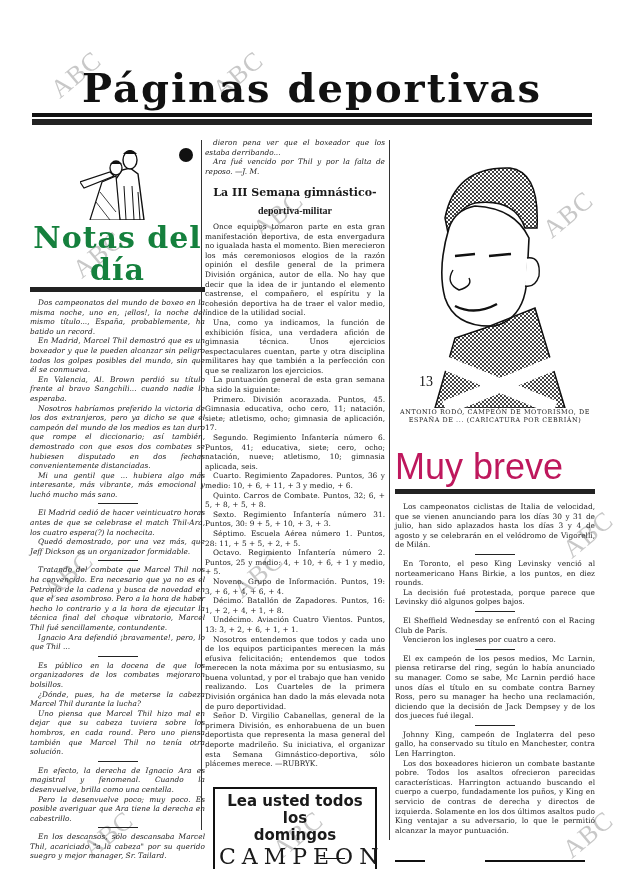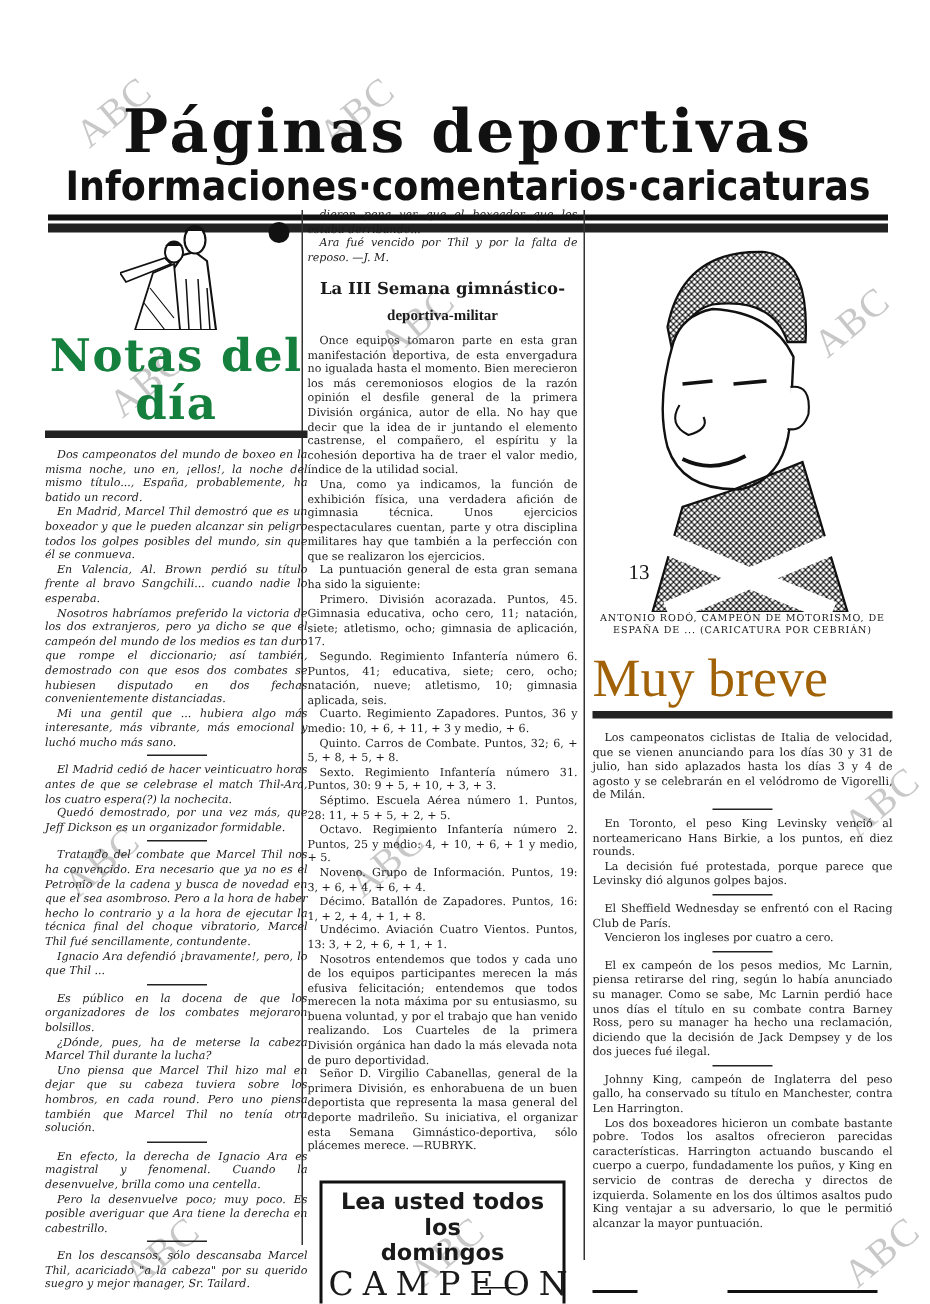--- a/index.html
+++ b/index.html
@@ -35,42 +35,41 @@
   .mid-title { font-family:"DejaVu Serif", serif; font-weight:bold; font-size:11px; line-height:14px;
                text-align:center; margin:10px 0 6px 0; }
   .mid-sub { font-family:Liberation Serif, serif; font-weight:bold; font-size:10px; text-align:center; margin-bottom:6px;}
   .ad-box { border:2px solid #111; margin:18px 8px 0 8px; padding:4px 4px; text-align:center; }
   .ad-1 { font-family:"DejaVu Sans", sans-serif; font-weight:bold; font-size:15px; line-height:17px; }
   .ad-2 { font-family:"DejaVu Serif", serif; font-size:22px; letter-spacing:6px; line-height:26px; }
 
   .caric { position:relative; height:270px; }
   .caric svg { position:absolute; left:20px; top:20px; }
   .caption { font-size:6.4px; line-height:8px; text-align:center; letter-spacing:0.6px; text-transform:uppercase; }
-  .muy-title { font-family:Liberation Serif, serif; font-size:36px; line-height:40px; margin-top:8px; color:#a16207; }
+  .muy-title { font-family:Liberation Sans, sans-serif; font-size:36px; line-height:40px; margin-top:23px; color:#be185d; }
   .muy-rule { height:5px; background:#222; margin:2px 0 8px 0; }
   .footrule { position:absolute; height:2px; background:#111; }
 </style>
 </head>
 <body>
 
 <div class="wm" style="left:48px;top:60px;">ABC</div>
 <div class="wm" style="left:210px;top:60px;">ABC</div>
 <div class="wm" style="left:540px;top:200px;">ABC</div>
 <div class="wm" style="left:70px;top:240px;">ABC</div>
 <div class="wm" style="left:250px;top:200px;">ABC</div>
 <div class="wm" style="left:560px;top:520px;">ABC</div>
 <div class="wm" style="left:40px;top:560px;">ABC</div>
 <div class="wm" style="left:230px;top:560px;">ABC</div>
 <div class="wm" style="left:80px;top:820px;">ABC</div>
 <div class="wm" style="left:270px;top:820px;">ABC</div>
 <div class="wm" style="left:560px;top:820px;">ABC</div>
 
 <div class="masthead">
   <div class="mast-1">Páginas deportivas</div>
-  <div class="mast-2">Informaciones·comentarios·caricaturas</div>
   <div class="mast-rule"></div>
   <div class="mast-rule2"></div>
 </div>
 
 <div class="vrule" style="left:201px;top:140px;height:690px;"></div>
 <div class="vrule" style="left:389px;top:140px;height:700px;"></div>
 
 <div class="col col-left">
   <div class="notas-art">
     <svg class="fig" viewBox="0 0 80 78">

